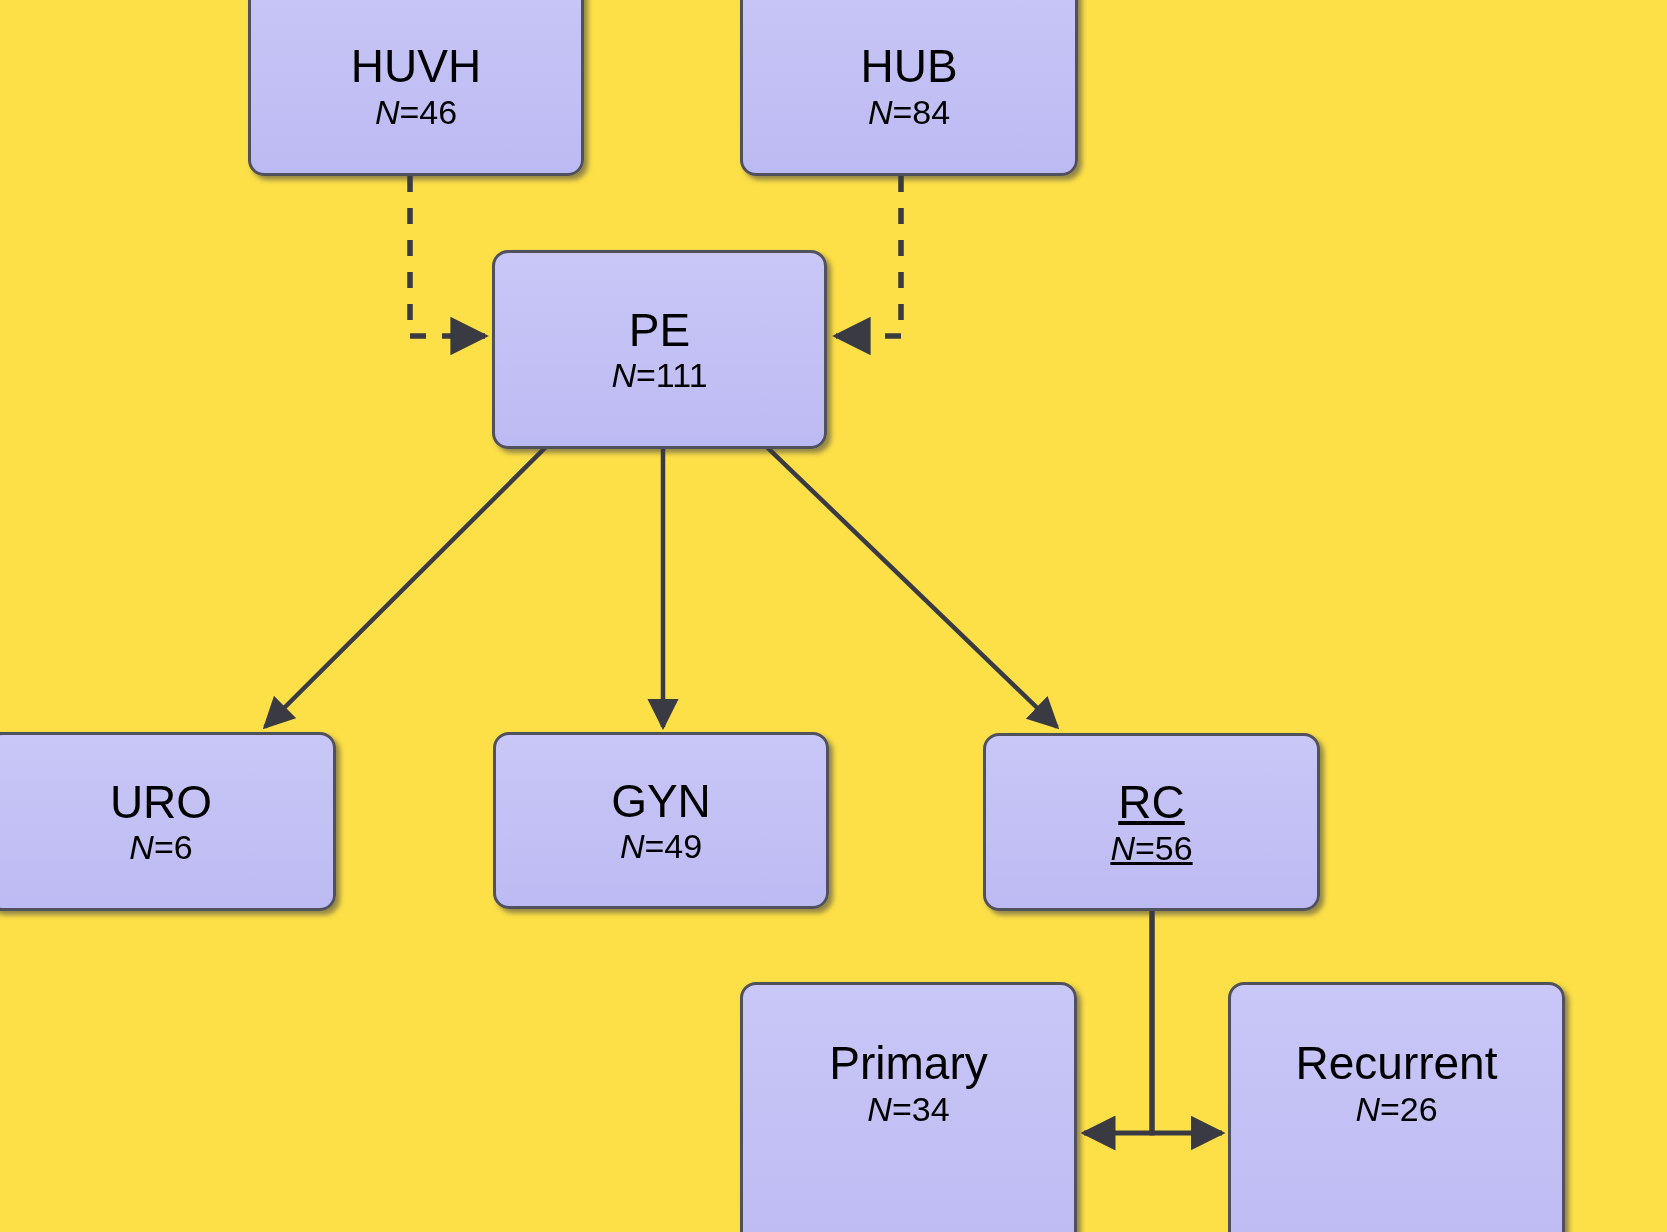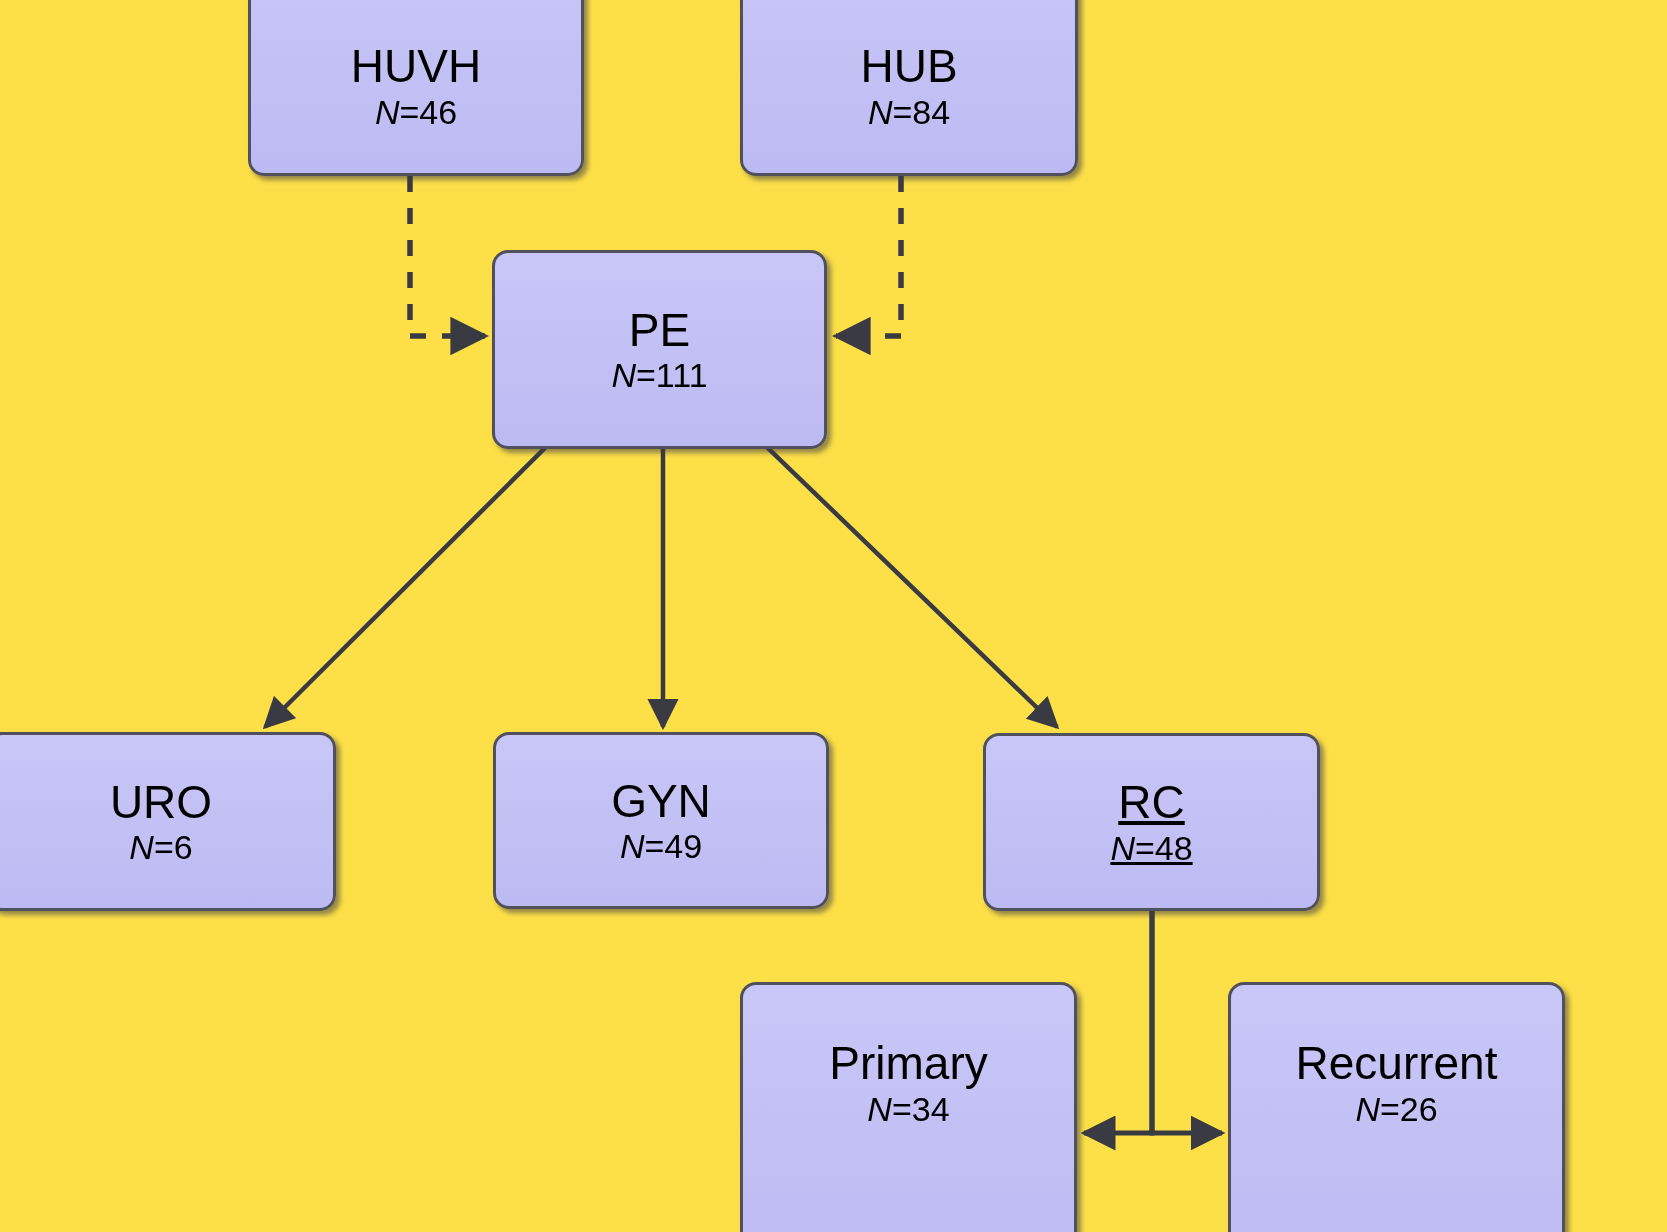--- a/index.html
+++ b/index.html
@@ -131,21 +131,21 @@
   <div class="node" id="node-gyn">
     <div class="stack">
       <div class="line1">GYN</div>
       <div class="line2"><span class="nvar">N</span><span>=49</span></div>
     </div>
   </div>
 
   <div class="node" id="node-rc">
     <div class="stack">
       <div class="line1">RC</div>
-      <div class="line2"><span class="nvar">N</span><span>=48</span></div>
+      <div class="line2"><span class="nvar">N</span><span>=56</span></div>
     </div>
   </div>
 
   <div class="node" id="node-primary">
     <div class="stack">
       <div class="line1">Primary</div>
       <div class="line2"><span class="nvar">N</span><span>=34</span></div>
     </div>
   </div>
 

